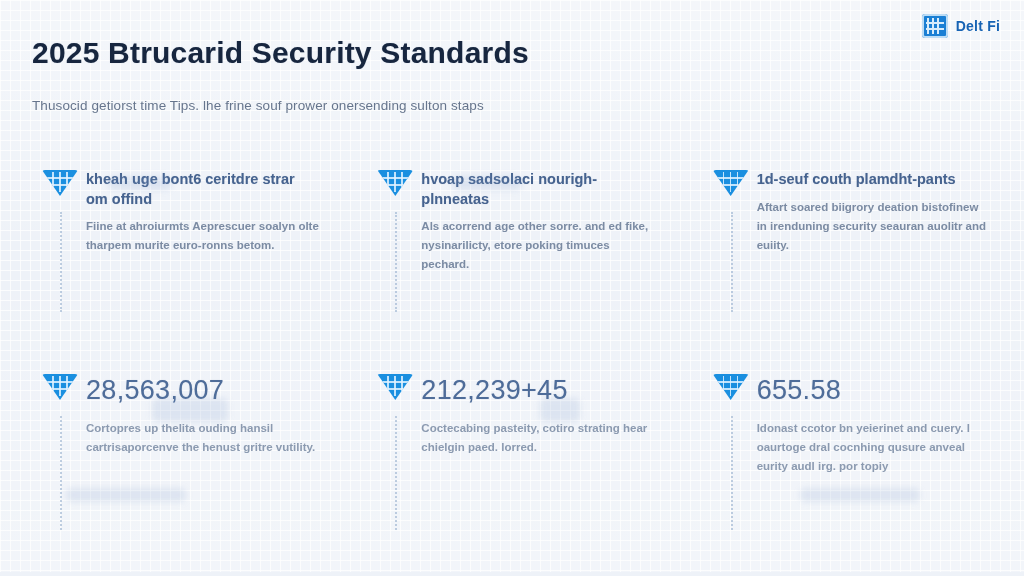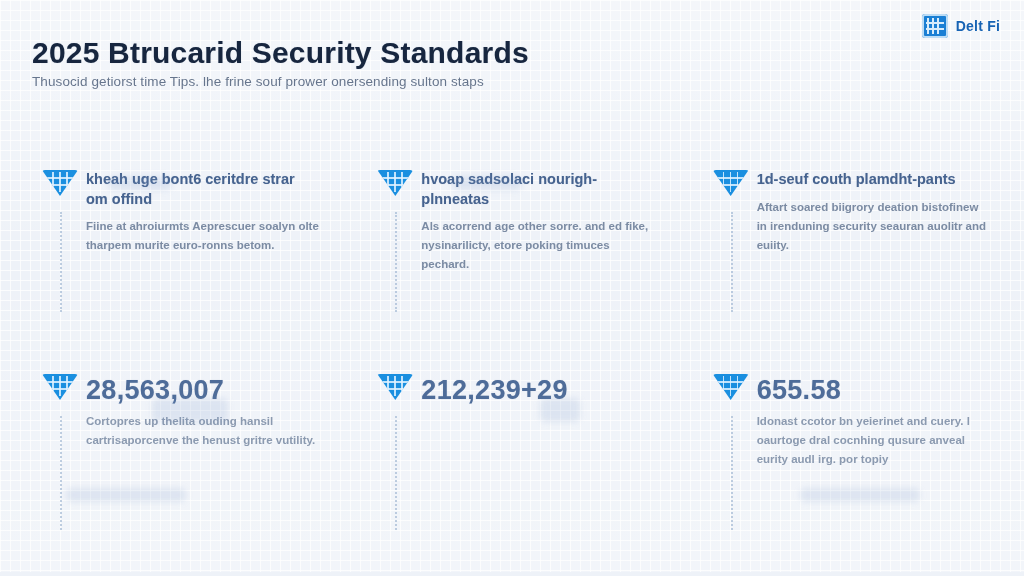--- a/index.html
+++ b/index.html
@@ -79,21 +79,21 @@
   }
   .title {
     font-size: 30px;
     font-weight: bold;
     color: #17263f;
     letter-spacing: 0.2px;
     margin: 0;
     text-shadow: 0 0 1px rgba(120,140,170,0.35);
   }
   .subtitle {
-    margin: 4px 0 0 0;
+    margin: 28px 0 0 0;
     font-size: 13.5px;
     color: #5b6b84;
     letter-spacing: 0.1px;
     opacity: 0.92;
   }
 
   
   .grid {
     position: absolute;
     left: 20px;
@@ -171,23 +171,23 @@
     font-size: 11.5px;
     line-height: 1.65;
     color: #7b8ba3;
     max-width: 255px;
     font-weight: bold;
   }
 
   
   .cell.metric { padding-top: 16px; }
   .metric-value {
-    margin: 0 0 8px 0;
+    margin: 0 0 15px 0;
     font-size: 27px;
-    font-weight: bold;
+    font-weight: normal;
     color: #4e6c99;
     letter-spacing: 0.3px;
     line-height: 1.05;
     text-shadow: 0 0 1px rgba(130,150,180,0.4);
   }
   .metric .cell-body { color: #8b9ab0; }
   .metric .shield { top: 14px; }
   .metric .rail { top: 56px; bottom: 30px; }
 
   
@@ -292,21 +292,22 @@
         <div class="body"></div>
         <div class="grid-lines">
             <span class="v1"></span>
             <span class="v2"></span>
             <span class="v3"></span>
             <span class="h1"></span>
             <span class="h2"></span>
           </div>
       </div>
       <div class="rail"></div>
-      <p class="metric-value">212,239+29</p>
+      <p class="metric-value">212,239+45</p>
+      <p class="cell-body">Coctecabing pasteity, cotiro strating hear chielgin paed. lorred.</p>
     </div>
 
     <div class="cell metric">
       <div class="shield">
         <div class="body"></div>
         <div class="grid-lines">
             <span class="v1"></span>
             <span class="v2"></span>
             <span class="v3"></span>
             <span class="h1"></span>

